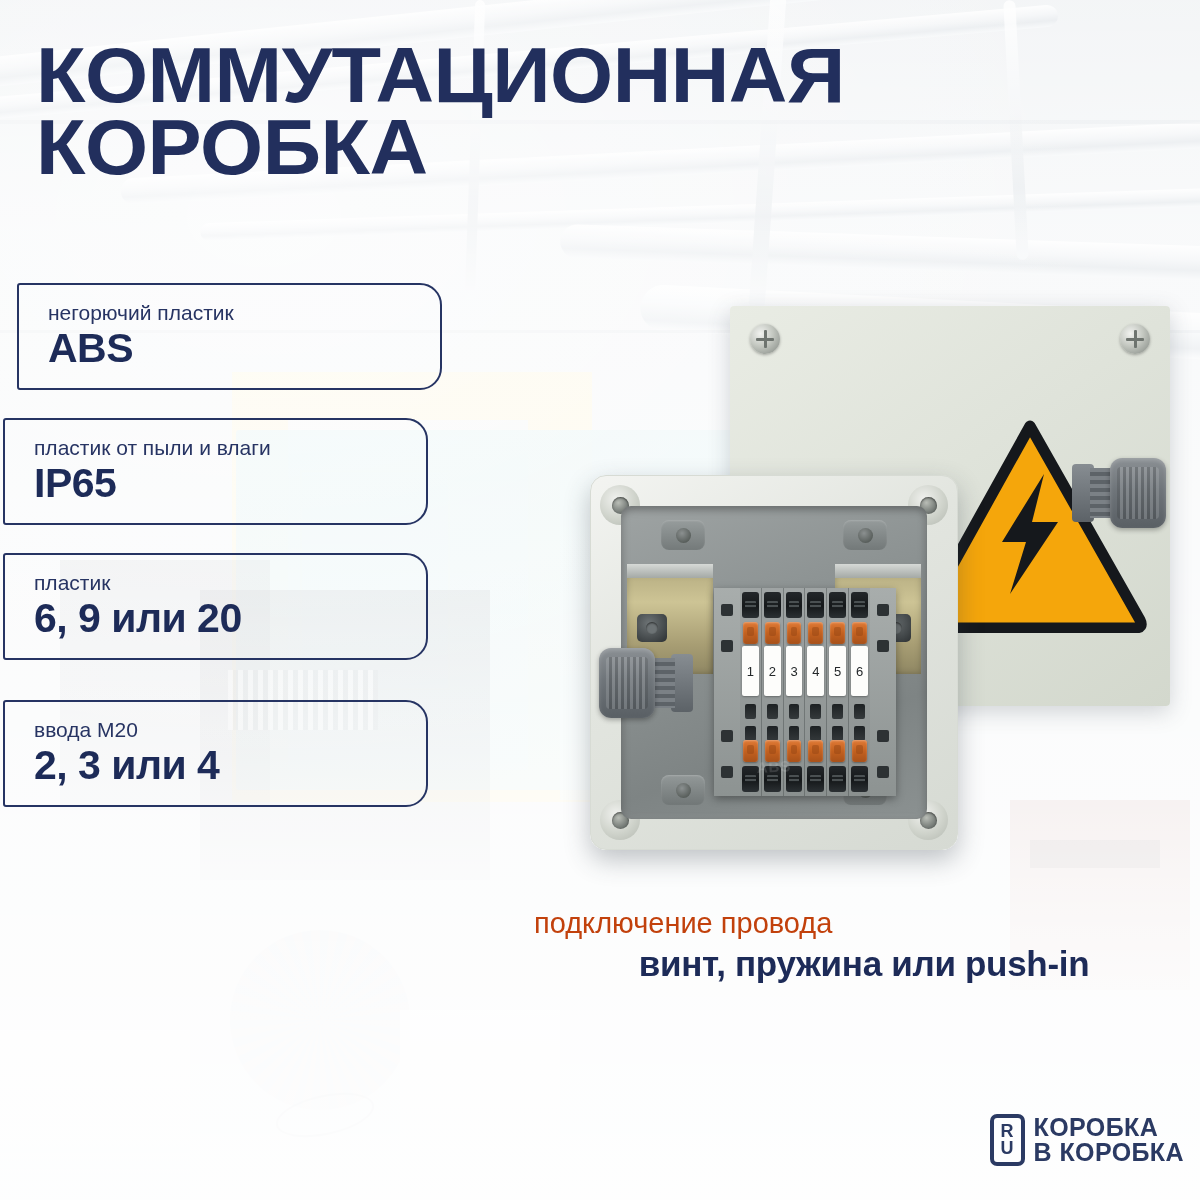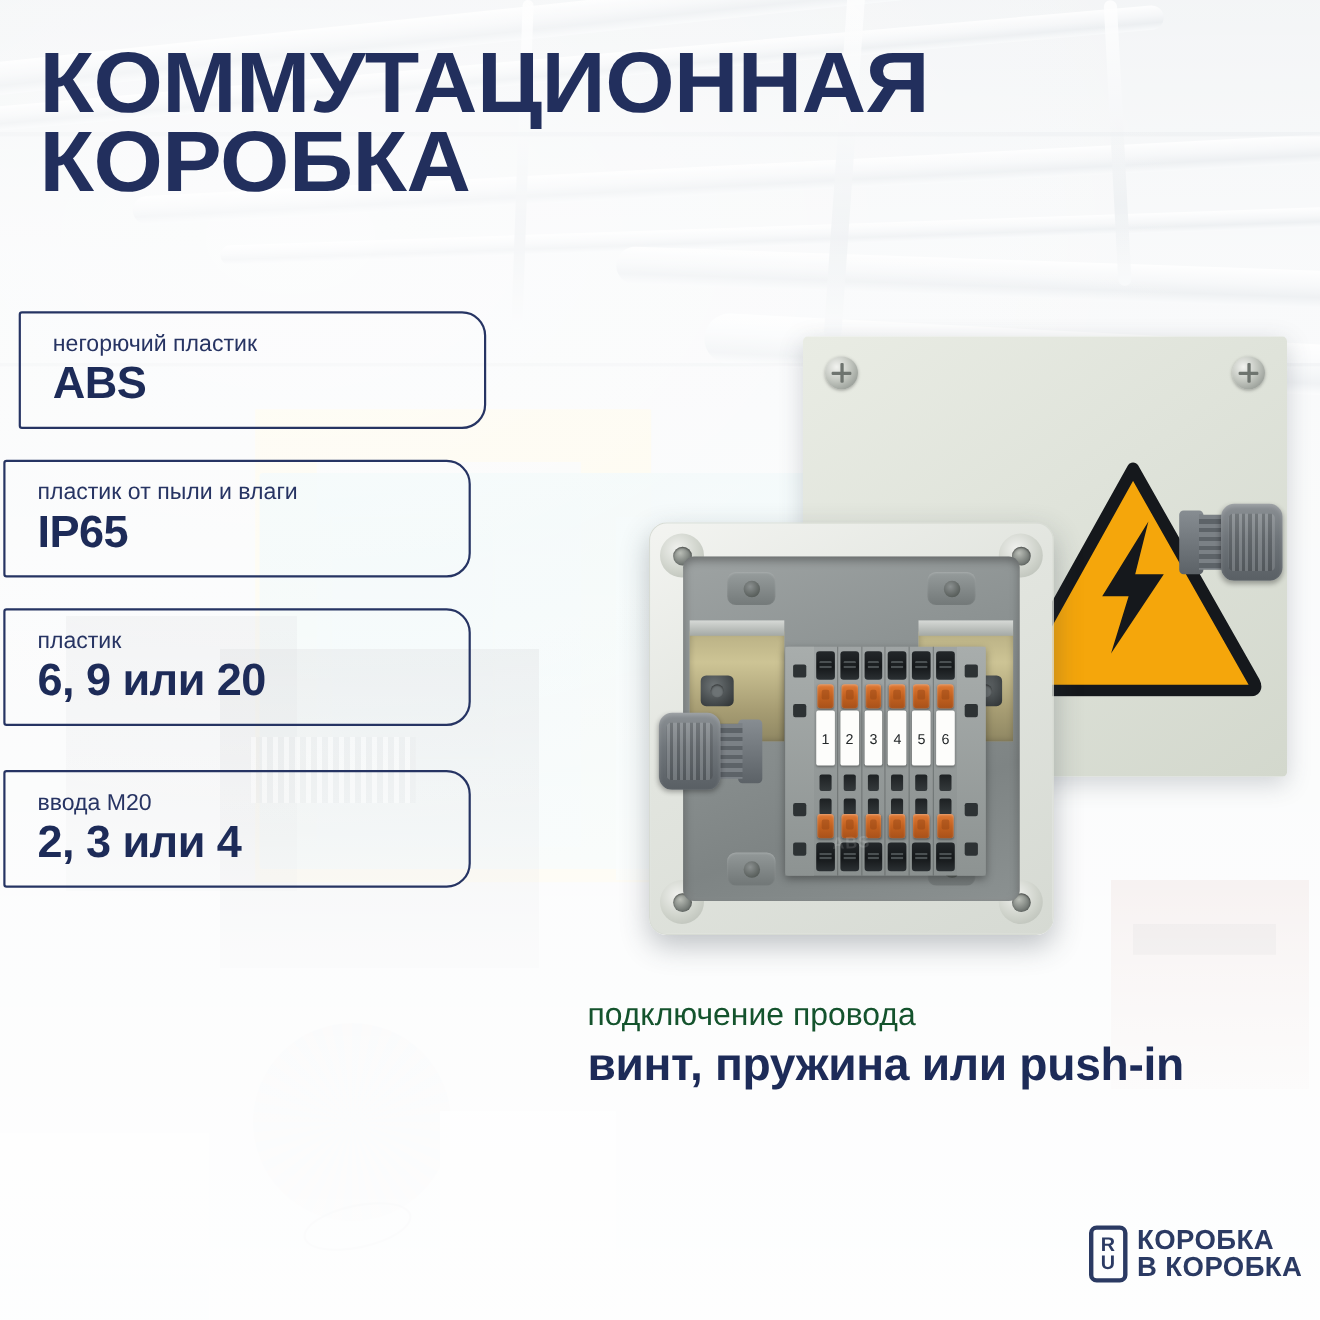--- a/index.html
+++ b/index.html
@@ -109,22 +109,22 @@
     border-top-left-radius:3px; border-bottom-left-radius:3px;
     padding:16px 0 0 29px;
   }
   .feat .cap { font-size:21px; color:#273463; font-weight:normal; line-height:1.1; }
   .feat .val { font-size:41px; color:#1d2b58; font-weight:bold; line-height:1.12; margin-top:2px;
     letter-spacing:-0.5px; }
   .f1 { top:283px;margin-left:14px; } .f2 { top:418px; } .f3 { top:553px; } .f4 { top:700px; }
 
   
   .tagline { position:absolute; left:534px; top:905px; width:660px; }
-  .tagline .cap { font-size:29px; color:#14532d; line-height:1.25; }
-  .tagline .val { font-size:42px; color:#1d2b58; font-weight:bold; line-height:1.3; letter-spacing:-0.3px; }
+  .tagline .cap { font-size:29px; color:#c2410c; line-height:1.25; }
+  .tagline .val { font-size:35px; color:#1d2b58; font-weight:bold; line-height:1.3; letter-spacing:-0.3px;text-align:center; }
 
   
   .madein { position:absolute; right:16px; bottom:34px; display:flex; align-items:center; gap:9px; }
   .mi-box { width:35px; height:52px; border:4px solid #2b3a63; border-radius:7px;
     display:flex; flex-direction:column; align-items:center; justify-content:center;
     font-weight:bold; color:#2b3a63; font-size:18px; line-height:.92; }
   .mi-text { color:#2b3a63; font-weight:bold; font-size:25px; line-height:1.02; letter-spacing:.4px; }
 
   
   .product { position:absolute; left:440px; top:280px; width:740px; height:580px; }

